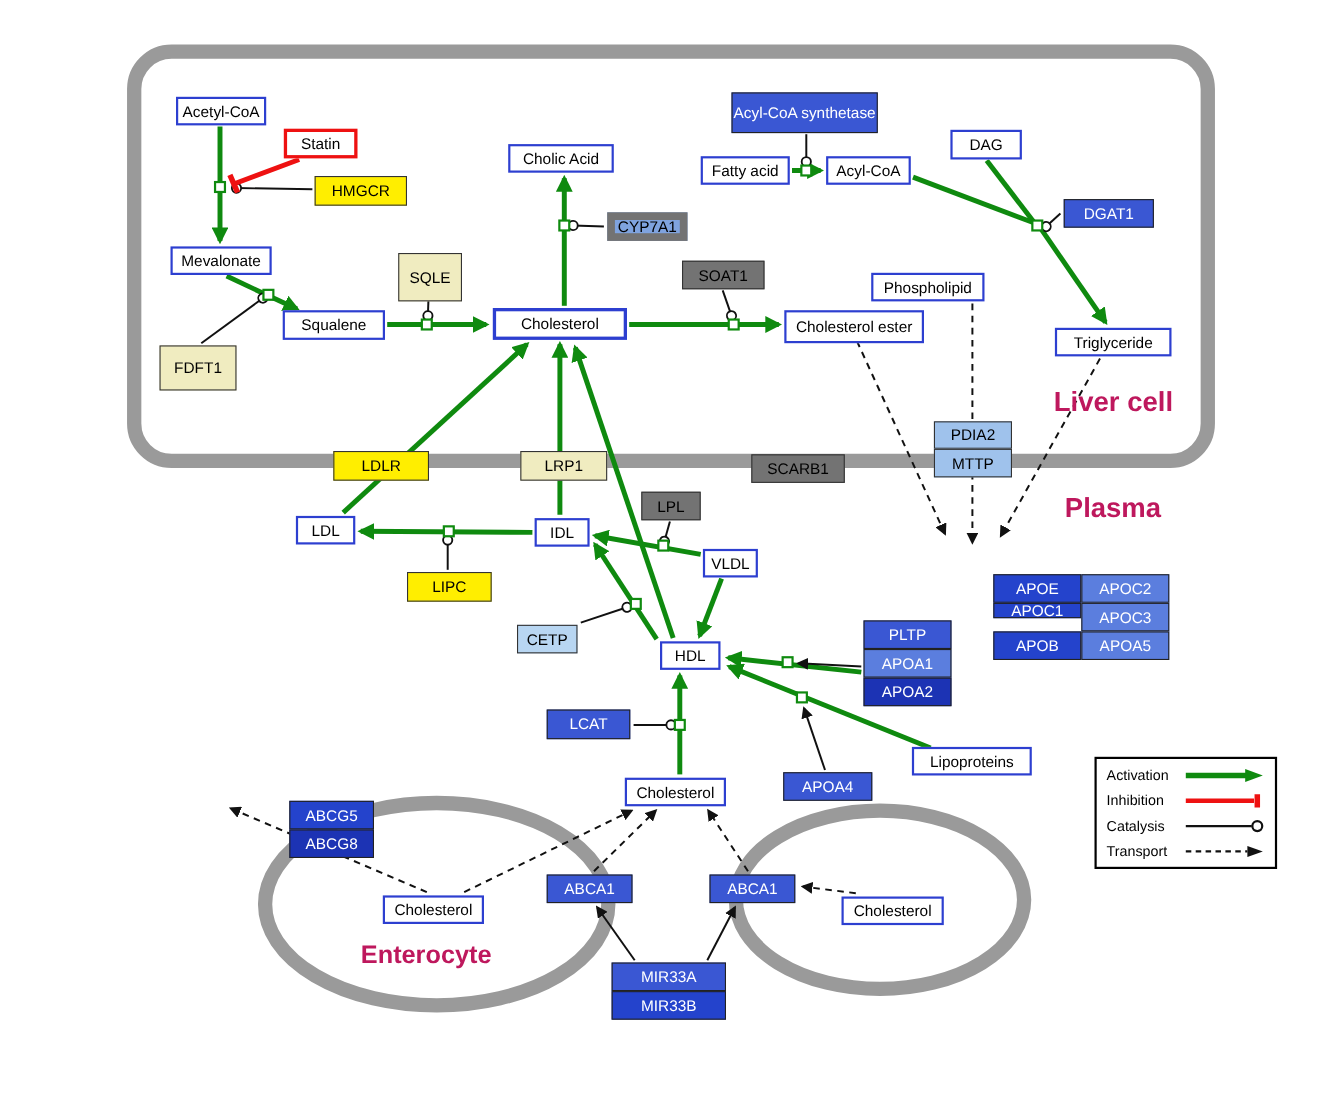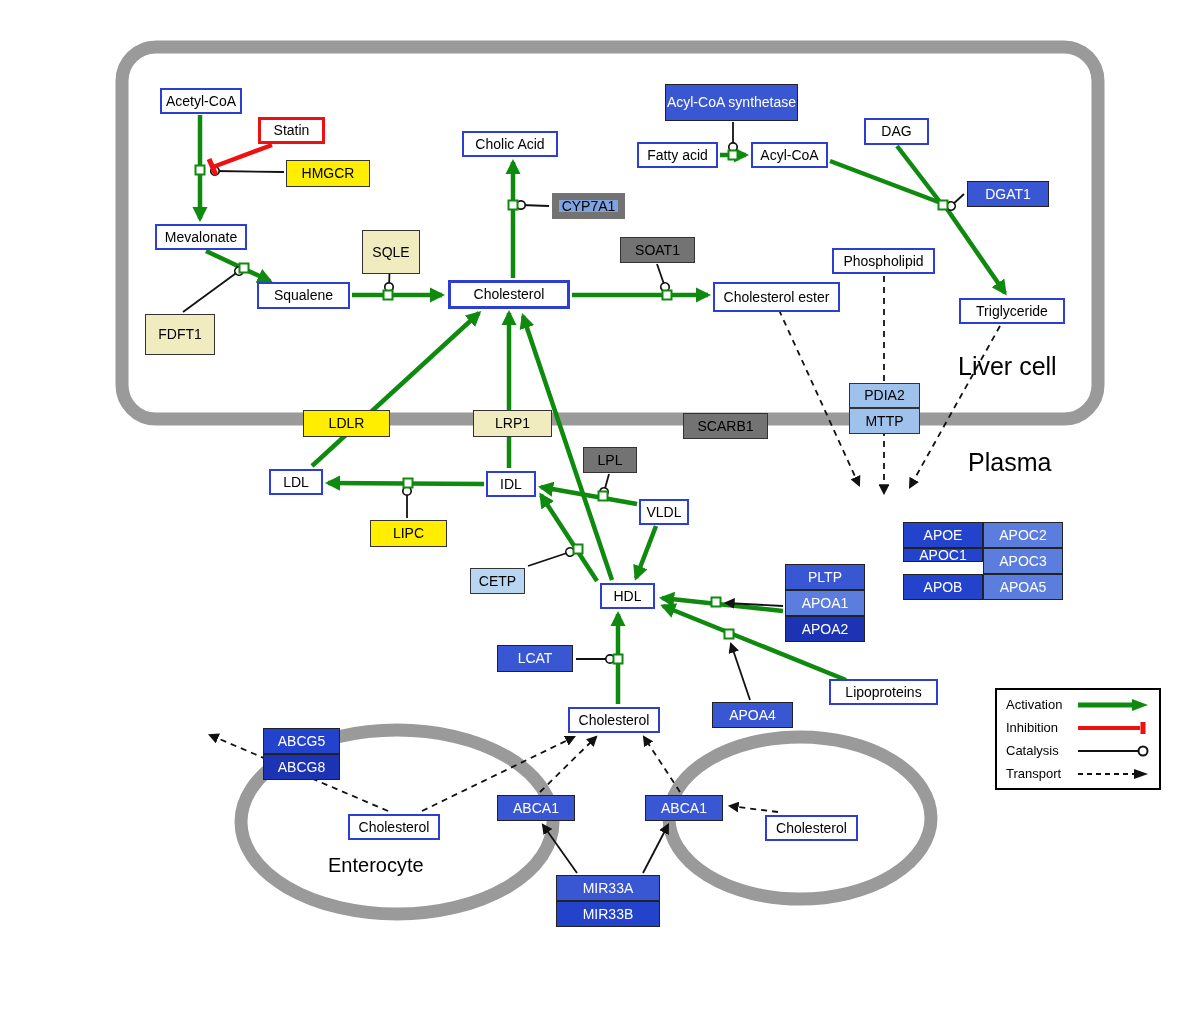--- a/index.html
+++ b/index.html
@@ -15,21 +15,21 @@
   .gy{background:var(--gene-yellow,#ffee00);border:1px solid #333}
   .gc{background:var(--gene-cream,#f0ecc0);border:1px solid #333}
   .glb{background:#737373;border:1px solid #333}
   .glb2{background:#9fc2ec;border:1px solid #333}
   .glb3{background:#b8d6f2;border:1px solid #333}
   .gmb{background:#7fa3de;border:7px solid #737373}
   .gmb2{background:#5b7ede;border:1px solid #222;color:#ffffff}
   .gb{background:#3a57d3;border:1px solid #222;color:#fff}
   .gdb{background:#2443cc;border:1px solid #222;color:#fff}
   .gdb2{background:#1c33b4;border:1px solid #222;color:#fff}
-  .comp-label{position:absolute;font-weight:normal;color:#000000;z-index:2}
+  .comp-label{position:absolute;font-weight:bold;color:#be185d;z-index:2}
   .legend{position:absolute;left:995px;top:688px;width:166px;height:102px;border:2px solid #000;
           background:#fff;z-index:3;padding:7px 9px;display:flex;flex-direction:column;justify-content:space-between}
   .legend-row{display:flex;align-items:center;justify-content:space-between;font-size:13px}
   .legend-row svg{flex:none}
 </style>
 </head>
 <body>
 
 <div id="stage">
 
@@ -120,40 +120,40 @@
       <rect x="598.5" y="491.5" width="9" height="9"></rect>
       <rect x="573.5" y="544.5" width="9" height="9"></rect>
       <rect x="711.5" y="597.5" width="9" height="9"></rect>
       <rect x="724.5" y="629.5" width="9" height="9"></rect>
       <rect x="613.5" y="654.5" width="9" height="9"></rect>
     </g>
   </svg>
 
   <div class="comp-label" style="left:958px;top:352px;font-size:25px">Liver cell</div>
   <div class="comp-label" style="left:968px;top:448px;font-size:25px">Plasma</div>
-  <div class="comp-label" style="left:328px;top:854px;font-size:20px">Enterocyte</div>
+  <div class="comp-label" style="left:328px;top:854px;font-size:23px">Enterocyte</div>
 
   <div class="node met" style="left:160px;top:88px;width:82px;height:26px">Acetyl-CoA</div>
   <div class="node drug" style="left:258px;top:117px;width:67px;height:27px">Statin</div>
   <div class="node gy" style="left:286px;top:160px;width:84px;height:27px">HMGCR</div>
   <div class="node met" style="left:155px;top:224px;width:92px;height:26px">Mevalonate</div>
   <div class="node gc" style="left:362px;top:230px;width:58px;height:44px">SQLE</div>
   <div class="node gc" style="left:145px;top:314px;width:70px;height:41px">FDFT1</div>
   <div class="node met" style="left:257px;top:282px;width:93px;height:27px">Squalene</div>
   <div class="node met-strong" style="left:448px;top:280px;width:122px;height:29px">Cholesterol</div>
   <div class="node met" style="left:462px;top:131px;width:96px;height:26px">Cholic Acid</div>
   <div class="node gmb" style="left:552px;top:193px;width:73px;height:26px">CYP7A1</div>
   <div class="node glb" style="left:620px;top:237px;width:75px;height:26px">SOAT1</div>
   <div class="node met" style="left:713px;top:282px;width:127px;height:30px">Cholesterol ester</div>
   <div class="node gb" style="left:665px;top:84px;width:133px;height:37px">Acyl-CoA synthetase</div>
   <div class="node met" style="left:637px;top:142px;width:81px;height:26px">Fatty acid</div>
   <div class="node met" style="left:751px;top:142px;width:77px;height:26px">Acyl-CoA</div>
   <div class="node met" style="left:864px;top:118px;width:65px;height:27px">DAG</div>
   <div class="node gb" style="left:967px;top:181px;width:82px;height:26px">DGAT1</div>
-  <div class="node met" style="left:832px;top:248px;width:103px;height:26px">Phospholipid</div>
+  <div class="node met" style="left:792px;top:248px;width:103px;height:26px">Phospholipid</div>
   <div class="node met" style="left:959px;top:298px;width:106px;height:26px">Triglyceride</div>
   <div class="node glb2" style="left:849px;top:383px;width:71px;height:25px">PDIA2</div>
   <div class="node glb2" style="left:849px;top:408px;width:71px;height:26px">MTTP</div>
   <div class="node gy" style="left:303px;top:410px;width:87px;height:27px">LDLR</div>
   <div class="node gc" style="left:473px;top:410px;width:79px;height:27px">LRP1</div>
   <div class="node glb" style="left:683px;top:413px;width:85px;height:26px">SCARB1</div>
   <div class="node met" style="left:269px;top:469px;width:54px;height:26px">LDL</div>
   <div class="node met" style="left:486px;top:471px;width:50px;height:26px">IDL</div>
   <div class="node glb" style="left:583px;top:447px;width:54px;height:26px">LPL</div>
   <div class="node met" style="left:639px;top:499px;width:50px;height:26px">VLDL</div>

